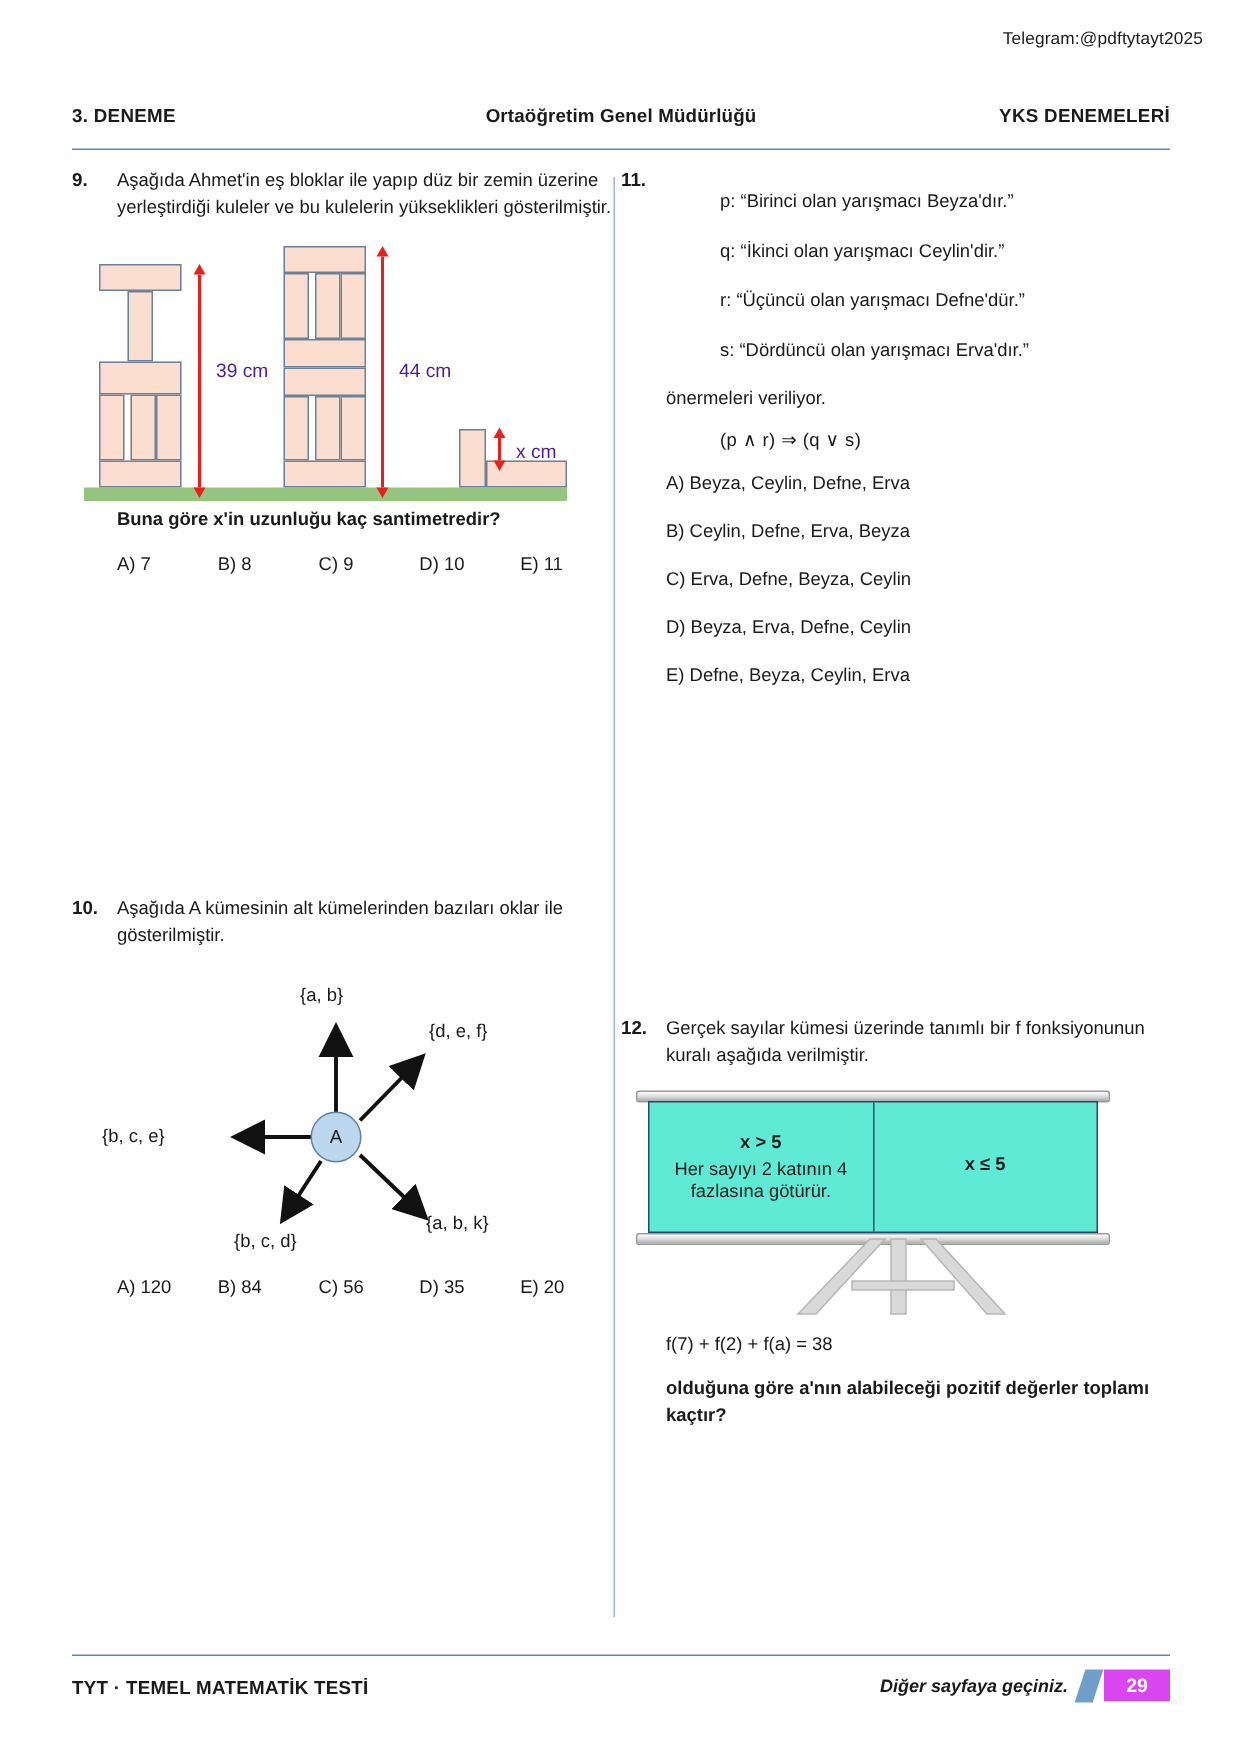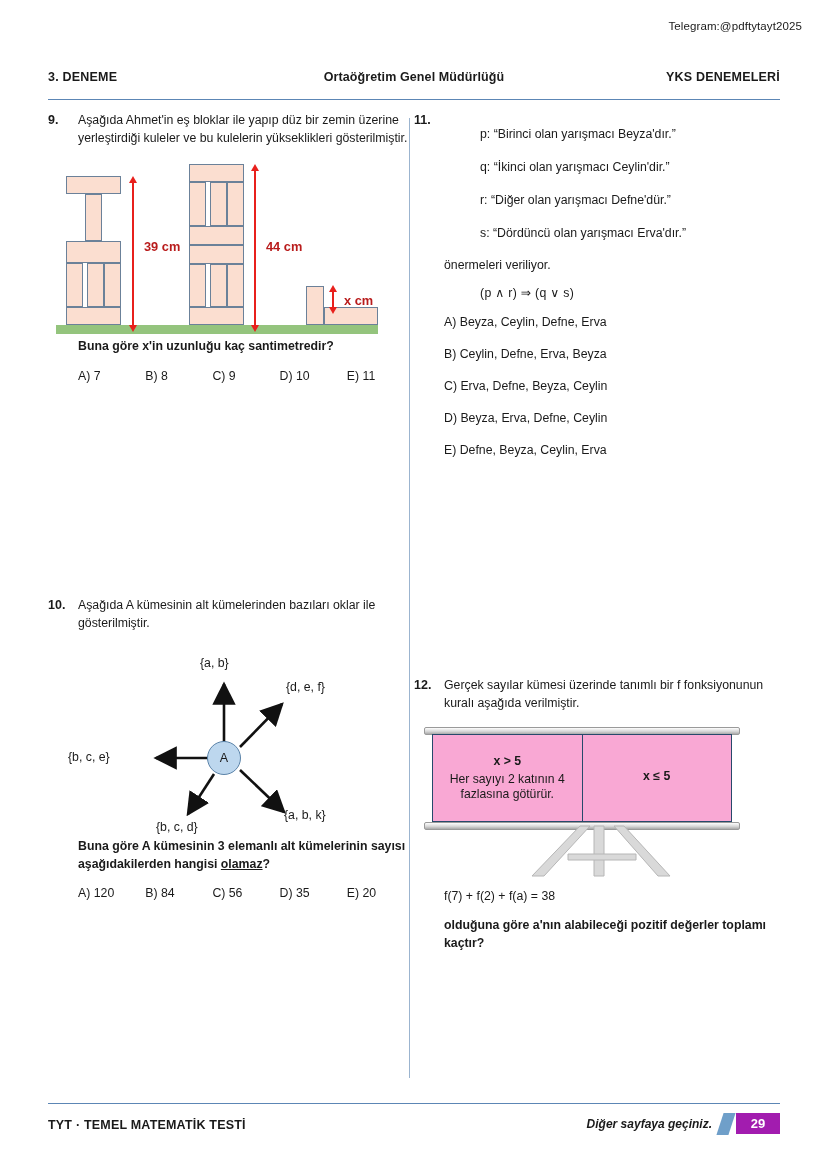--- a/index.html
+++ b/index.html
@@ -105,21 +105,21 @@
     position: absolute; width: 1.6px; background: #e8201c;
   }
   .dim-line::before, .dim-line::after {
     content: ""; position: absolute; left: 50%; transform: translateX(-50%);
     width: 0; height: 0; border-left: 4.5px solid transparent;
     border-right: 4.5px solid transparent;
   }
   .dim-line::before { top: -7px; border-bottom: 7.5px solid #e8201c; }
   .dim-line::after { bottom: -7px; border-top: 7.5px solid #e8201c; }
   .dim-label {
-    position: absolute; font-size: 12.8px; font-weight: bold; color: #b91c1c;
+    position: absolute; font-size: 12.8px; font-weight: normal; color: #4c1d95;
     white-space: nowrap;
   }
 
   
   .fig-sets {
     position: relative; width: 350px; height: 190px; margin-top: 10px;
   }
   .set-circle {
     position: absolute; width: 34px; height: 34px; border-radius: 50%;
     background: #bdd7ee; border: 1.4px solid #5b83a8;
@@ -130,21 +130,21 @@
     position: absolute; font-size: 12.3px; white-space: nowrap; color: #1a1a1a;
   }
   .fig-sets svg { position: absolute; left: 0; top: 0; }
 
   
   .fig-easel {
     position: relative; width: 330px; height: 155px; margin-top: 12px; margin-left: 4px;
   }
   .easel-board {
     position: absolute; left: 14px; top: 10px; width: 300px; height: 88px;
-    background: #f9a8d4; border: 1.3px solid #27496b;
+    background: #5eead4; border: 1.3px solid #27496b;
     display: flex;
   }
   .easel-half {
     flex: 1; display: flex; flex-direction: column;
     align-items: center; justify-content: center;
     padding: 4px 6px; text-align: center;
   }
   .easel-half:first-child { border-right: 1.3px solid #27496b; }
   .easel-cond { font-size: 12.3px; font-weight: bold; margin-bottom: 4px; }
   .easel-desc { font-size: 12.2px; line-height: 15.5px; }
@@ -165,21 +165,21 @@
     height: 34px; display: flex; align-items: center; justify-content: space-between;
   }
   .footer-left { font-size: 12.5px; font-weight: bold; letter-spacing: .2px; padding-top: 8px;}
   .footer-right { display: flex; align-items: center; padding-top: 6px;}
   .footer-note { font-size: 12px; font-style: italic; font-weight: bold; margin-right: 8px; }
   .footer-slash {
     width: 12px; height: 22px; background: #6f9fc9;
     transform: skewX(-18deg); margin-right: 4px;
   }
   .page-badge {
-    background: #a21caf; color: #ffffff;
+    background: #d946ef; color: #ffffff;
     font-size: 13px; font-weight: bold;
     padding: 3px 14px; min-width: 44px; text-align: center;
   }
 </style>
 </head>
 <body>
 
 <div class="watermark">Telegram:@pdftytayt2025</div>
 
 <div class="header">
@@ -284,21 +284,20 @@
         <div class="set-lbl" style="left:152px; top:14px;">{a, b}</div>
         <div class="set-lbl" style="left:238px; top:38px;">{d, e, f}</div>
         <div class="set-lbl" style="left:20px; top:108px;">{b, c, e}</div>
         <div class="set-lbl" style="left:236px; top:166px;">{a, b, k}</div>
         <div class="set-lbl" style="left:108px; top:178px;">{b, c, d}</div>
       </div>
 
       <div class="q-head" style="margin-top:6px;">
         <div class="q-num"></div>
         <div class="q-body">
-          <div class="q-ask" style="margin-top:0;"><span>Buna göre A kümesinin 3 elemanlı alt kümelerinin sayısı aşağıdakilerden hangisi </span><u>olamaz</u><span>?</span></div>
           <div class="options opt-5">
             <div class="opt">A) 120</div>
             <div class="opt">B) 84</div>
             <div class="opt">C) 56</div>
             <div class="opt">D) 35</div>
             <div class="opt">E) 20</div>
           </div>
         </div>
       </div>
     </div>
@@ -307,21 +306,21 @@
   <div class="col col-right">
 
     <div class="q" style="top:0;">
       <div class="q-head">
         <div class="q-num">11.</div>
         <div class="q-body">
 
           <div class="prop-list">
             <div class="prop">p: “Birinci olan yarışmacı Beyza'dır.”</div>
             <div class="prop">q: “İkinci olan yarışmacı Ceylin'dir.”</div>
-            <div class="prop">r: “Diğer olan yarışmacı Defne'dür.”</div>
+            <div class="prop">r: “Üçüncü olan yarışmacı Defne'dür.”</div>
             <div class="prop">s: “Dördüncü olan yarışmacı Erva'dır.”</div>
           </div>
 
           <div class="prop-after">önermeleri veriliyor.</div>
           <div class="formula">(p ∧ r) ⇒ (q ∨ s)</div>
 
 
           <div class="options-stacked">
             <div class="opt">A) Beyza, Ceylin, Defne, Erva</div>
             <div class="opt">B) Ceylin, Defne, Erva, Beyza</div>

